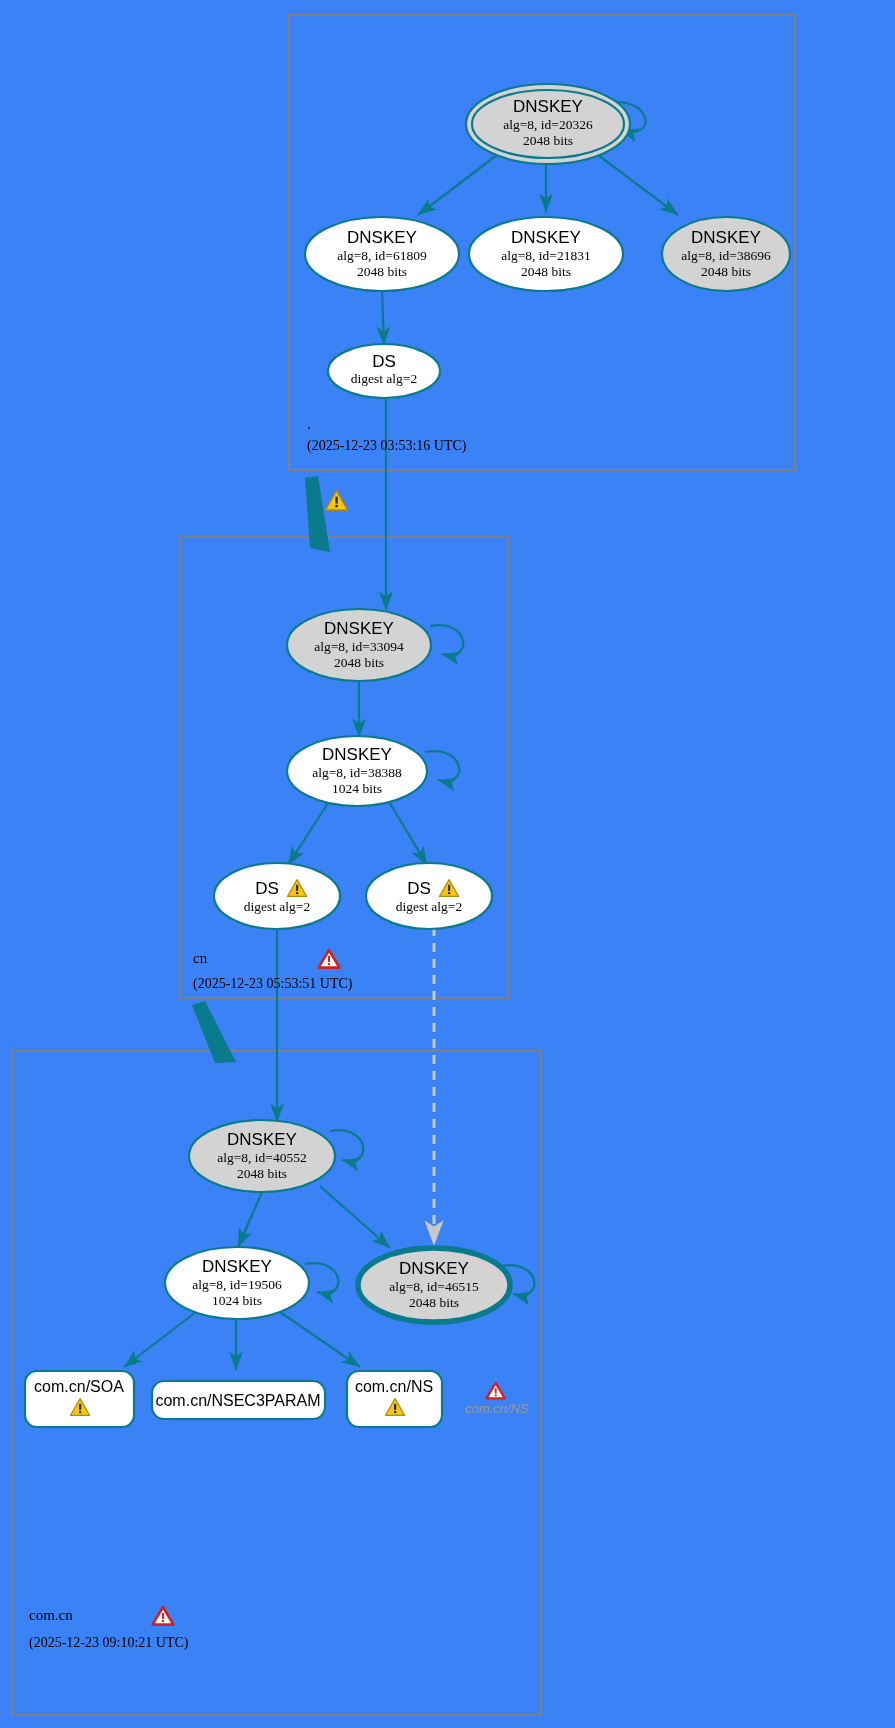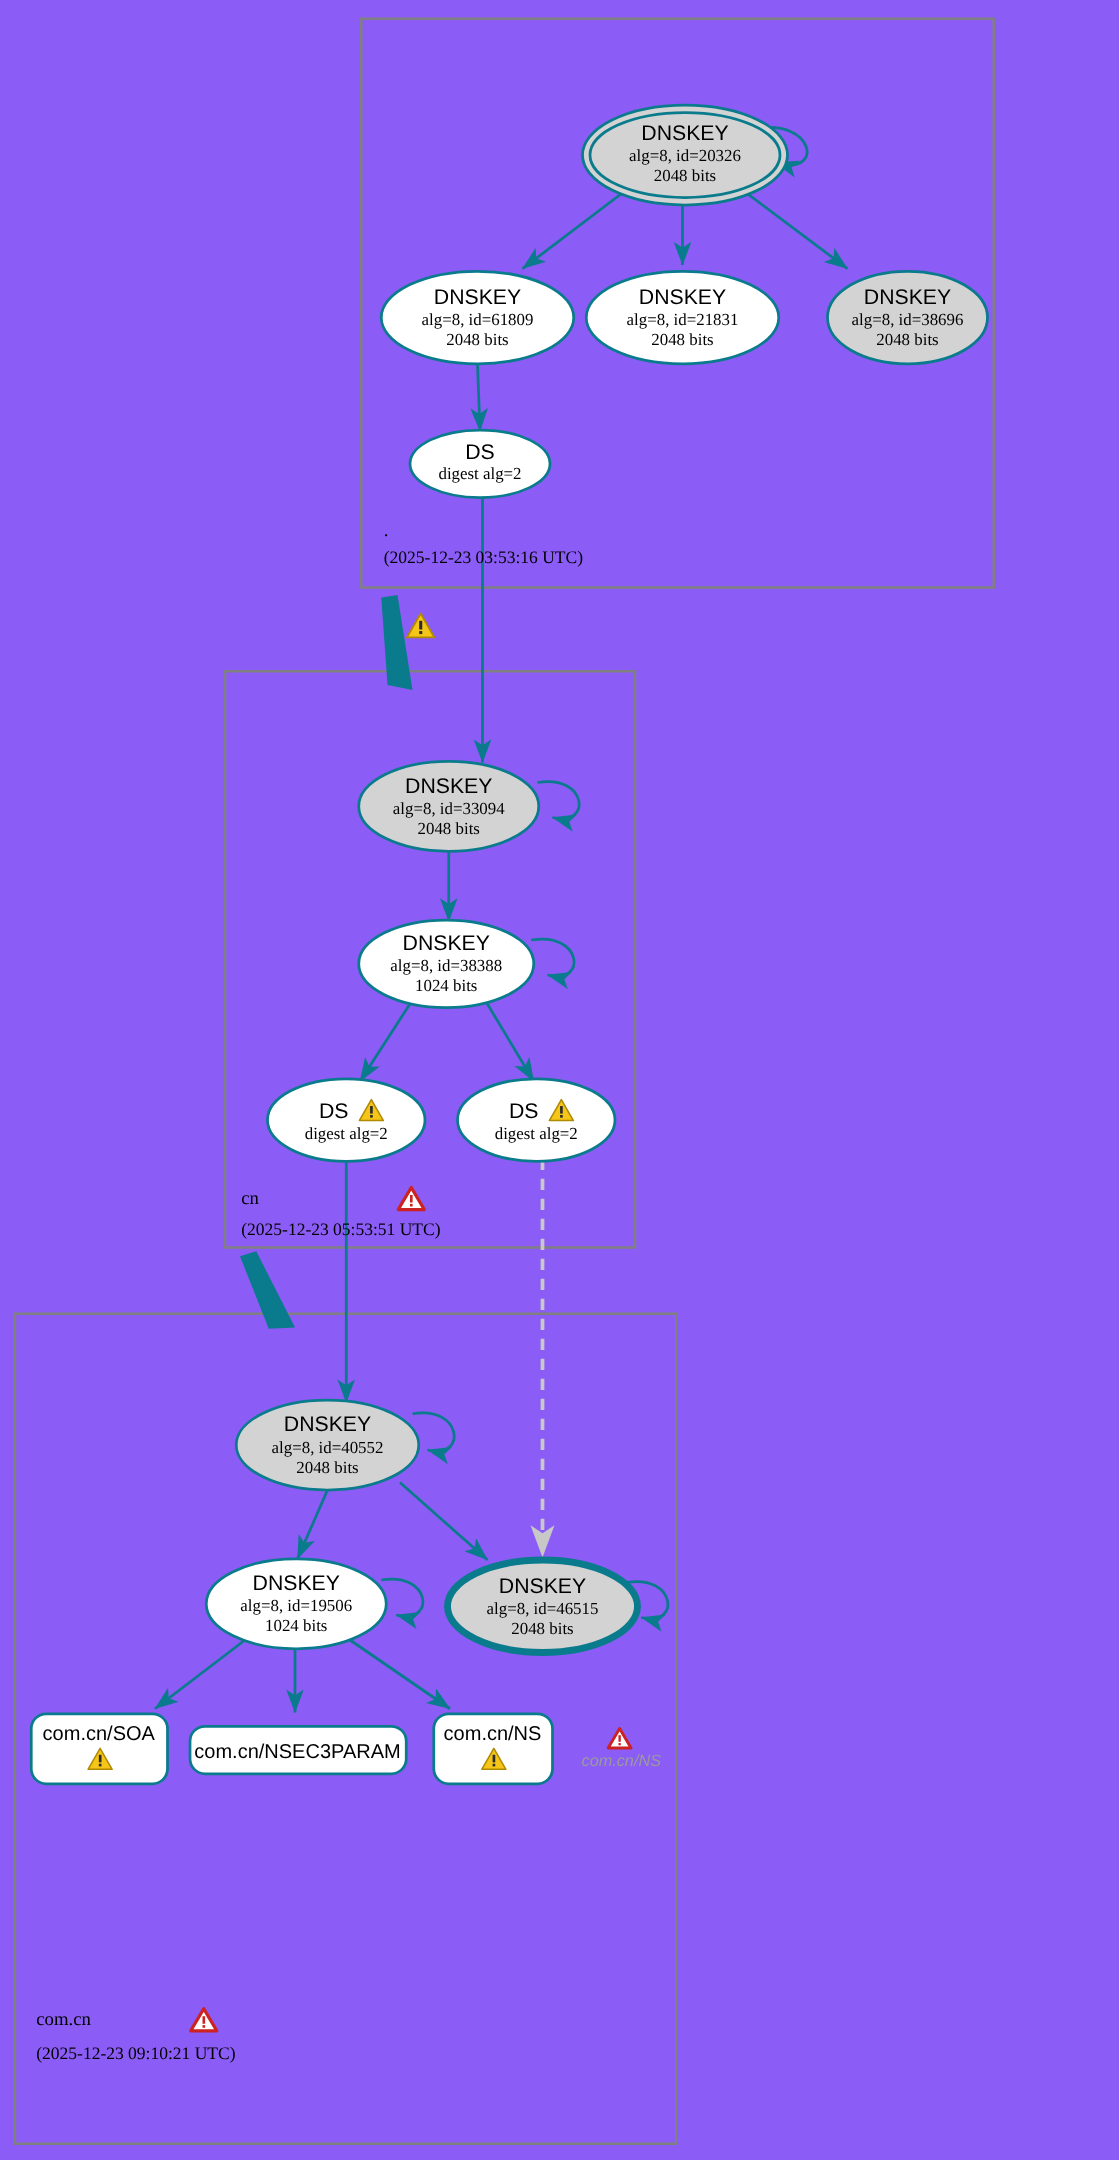--- a/index.html
+++ b/index.html
@@ -4,21 +4,21 @@
 <style>
   html, body {
     margin: 0;
     padding: 0;
     background: #ffffff;
   }
   #root {
     position: relative;
     width: 895px;
     height: 1728px;
-    background: #8b5cf6;
+    background: #3b82f6;
     font-family: "Liberation Serif", "DejaVu Serif", serif;
     overflow: hidden;
   }
   svg#diagram {
     position: absolute;
     left: 0;
     top: 0;
     width: 895px;
     height: 1728px;
   }

